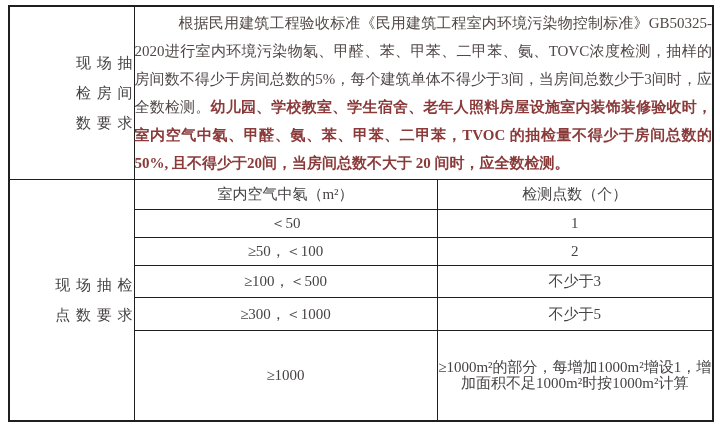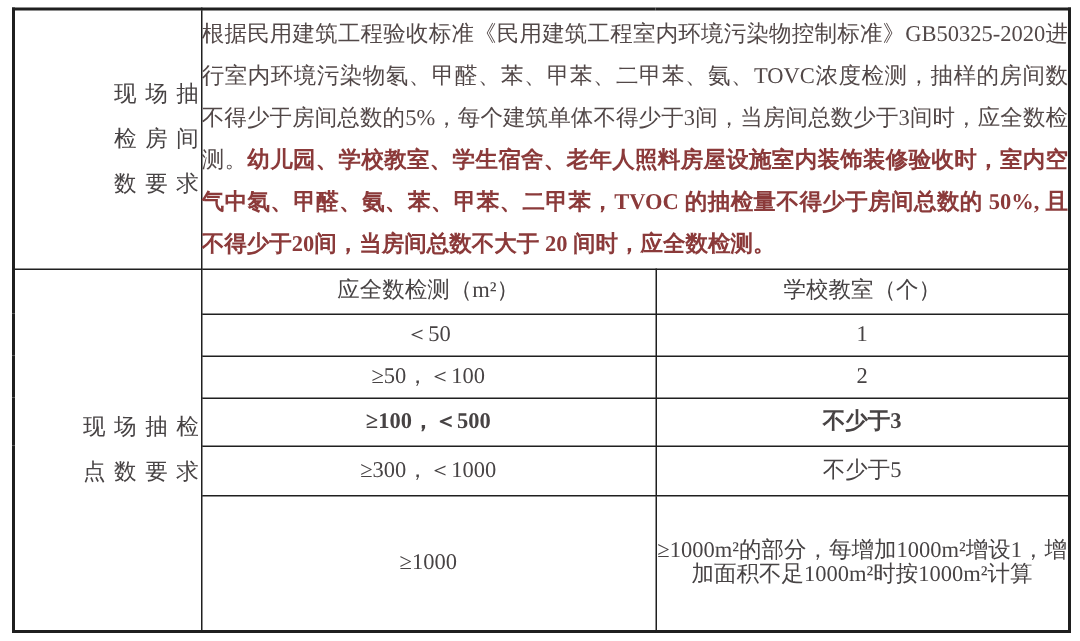--- a/index.html
+++ b/index.html
@@ -49,41 +49,42 @@
     padding: 3px 8px 3px 9px;
     text-align: justify;
     vertical-align: middle;
   }
   .para {
     font-size: 15px;
     line-height: 28px;
   }
   .para .normal-seg {
     color: #524848;
+    padding-left: 44px;
   }
   .para .bold-seg {
     color: #8b3a3a;
     font-weight: bold;
   }
   td.sub-header-cell, td.sub-cell {
     text-align: center;
     color: #464243;
     font-size: 15px;
     line-height: 26px;
     padding: 1px 6px;
   }
   td.sub-cell-multiline {
     line-height: 16px;
     padding: 2px 10px;
   }
   tr.r-a { height: 173px; }
   tr.r-b { height: 30px; }
   tr.r-c { height: 28px; }
   tr.r-d { height: 28px; }
-  tr.r-e { height: 32px; font-weight: bold; }
+  tr.r-e { height: 32px; }
   tr.r-f { height: 33px; }
   tr.r-g { height: 91px; }
 </style>
 </head>
 <body>
 
 <div class="page">
   <table class="main-table">
     <colgroup>
       <col class="c1">
@@ -101,22 +102,22 @@
       <td class="paragraph-cell" colspan="2">
         <div class="para"><span class="normal-seg">根据民用建筑工程验收标准《民用建筑工程室内环境污染物控制标准》GB50325-2020进行室内环境污染物氡、甲醛、苯、甲苯、二甲苯、氨、TOVC浓度检测，抽样的房间数不得少于房间总数的5%，每个建筑单体不得少于3间，当房间总数少于3间时，应全数检测。</span><span class="bold-seg">幼儿园、学校教室、学生宿舍、老年人照料房屋设施室内装饰装修验收时，室内空气中氡、甲醛、氨、苯、甲苯、二甲苯，TVOC 的抽检量不得少于房间总数的 50%, 且不得少于20间，当房间总数不大于 20 间时，应全数检测。</span></div>
       </td>
     </tr>
 
     <tr class="r-b">
       <td class="label-cell" rowspan="6">
         <div>现 场 抽 检</div>
         <div>点 数 要 求</div>
       </td>
-      <td class="sub-header-cell">应全数检测（m²）</td>
-      <td class="sub-header-cell">学校教室（个）</td>
+      <td class="sub-header-cell">室内空气中氡（m²）</td>
+      <td class="sub-header-cell">检测点数（个）</td>
     </tr>
 
     <tr class="r-c">
       <td class="sub-cell">＜50</td>
       <td class="sub-cell">1</td>
     </tr>
 
     <tr class="r-d">
       <td class="sub-cell">≥50，＜100</td>
       <td class="sub-cell">2</td>

